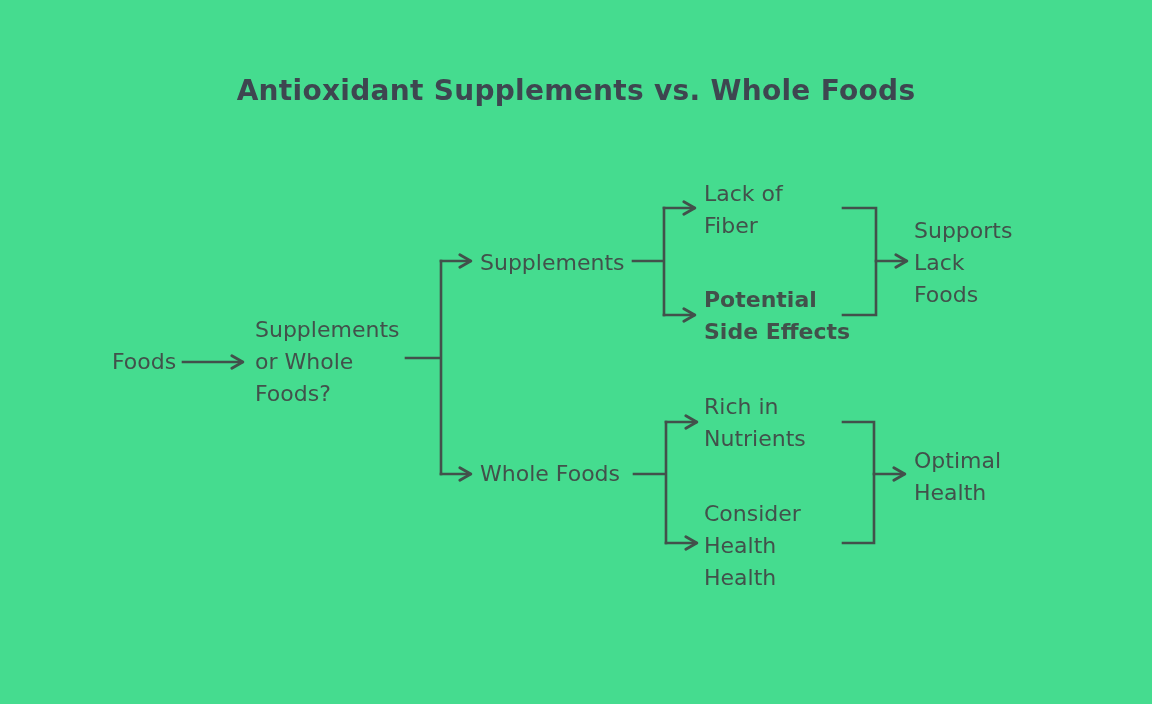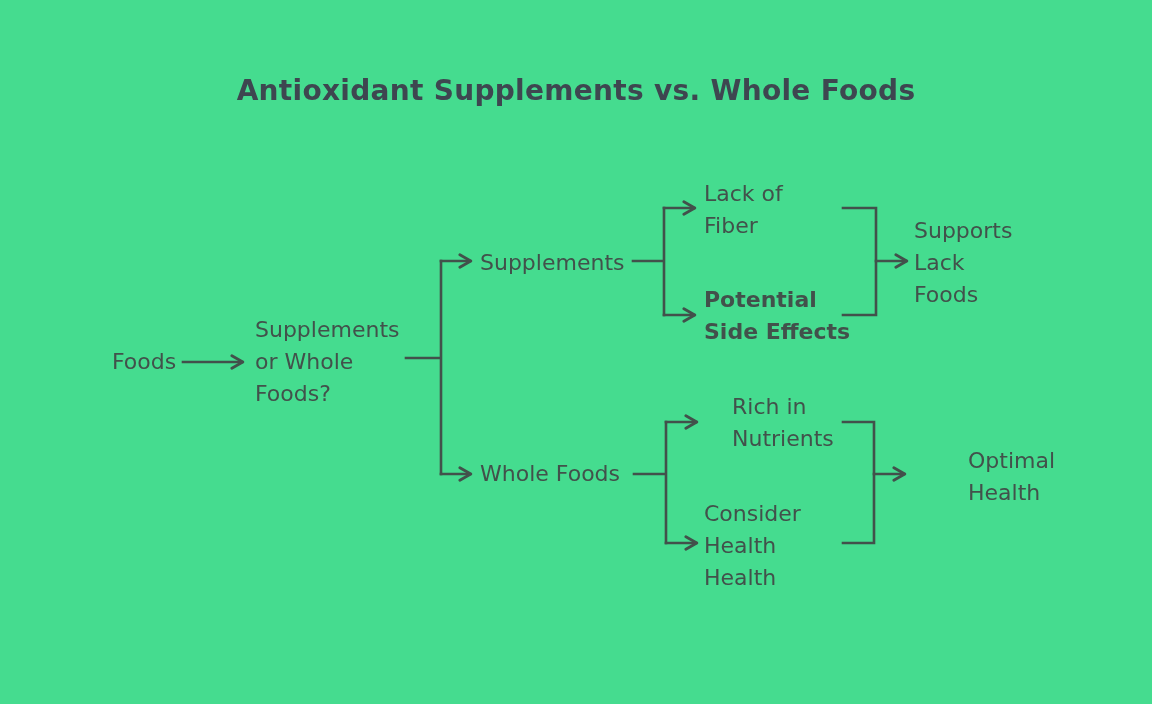--- a/index.html
+++ b/index.html
@@ -118,29 +118,29 @@
     <div>Potential</div>
     <div>Side Effects</div>
   </div>
 
   <div class="node" style="left:914px; top:215px;">
     <div>Supports</div>
     <div>Lack</div>
     <div>Foods</div>
   </div>
 
-  <div class="node" style="left:704px; top:391px;margin-left:28px;">
+  <div class="node" style="left:704px; top:391px;">
     <div>Rich in</div>
     <div>Nutrients</div>
   </div>
 
   <div class="node" style="left:704px; top:498px;">
     <div>Consider</div>
     <div>Health</div>
     <div>Health</div>
   </div>
 
-  <div class="node" style="left:968px; top:445px;">
+  <div class="node" style="left:914px; top:445px;">
     <div>Optimal</div>
     <div>Health</div>
   </div>
 
 </div>
 
 </body></html>

